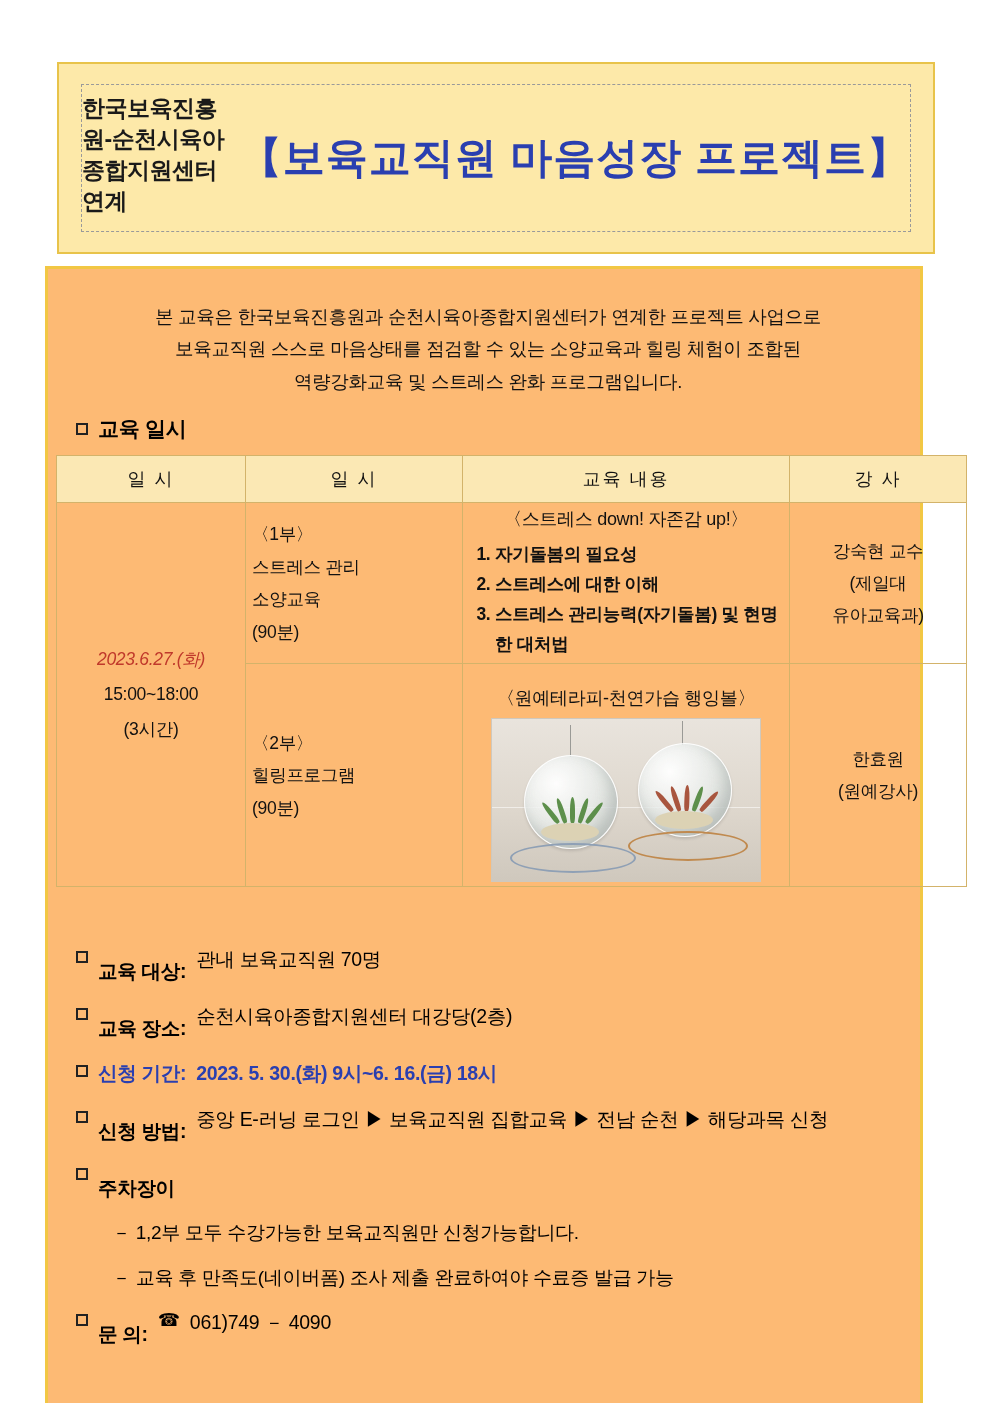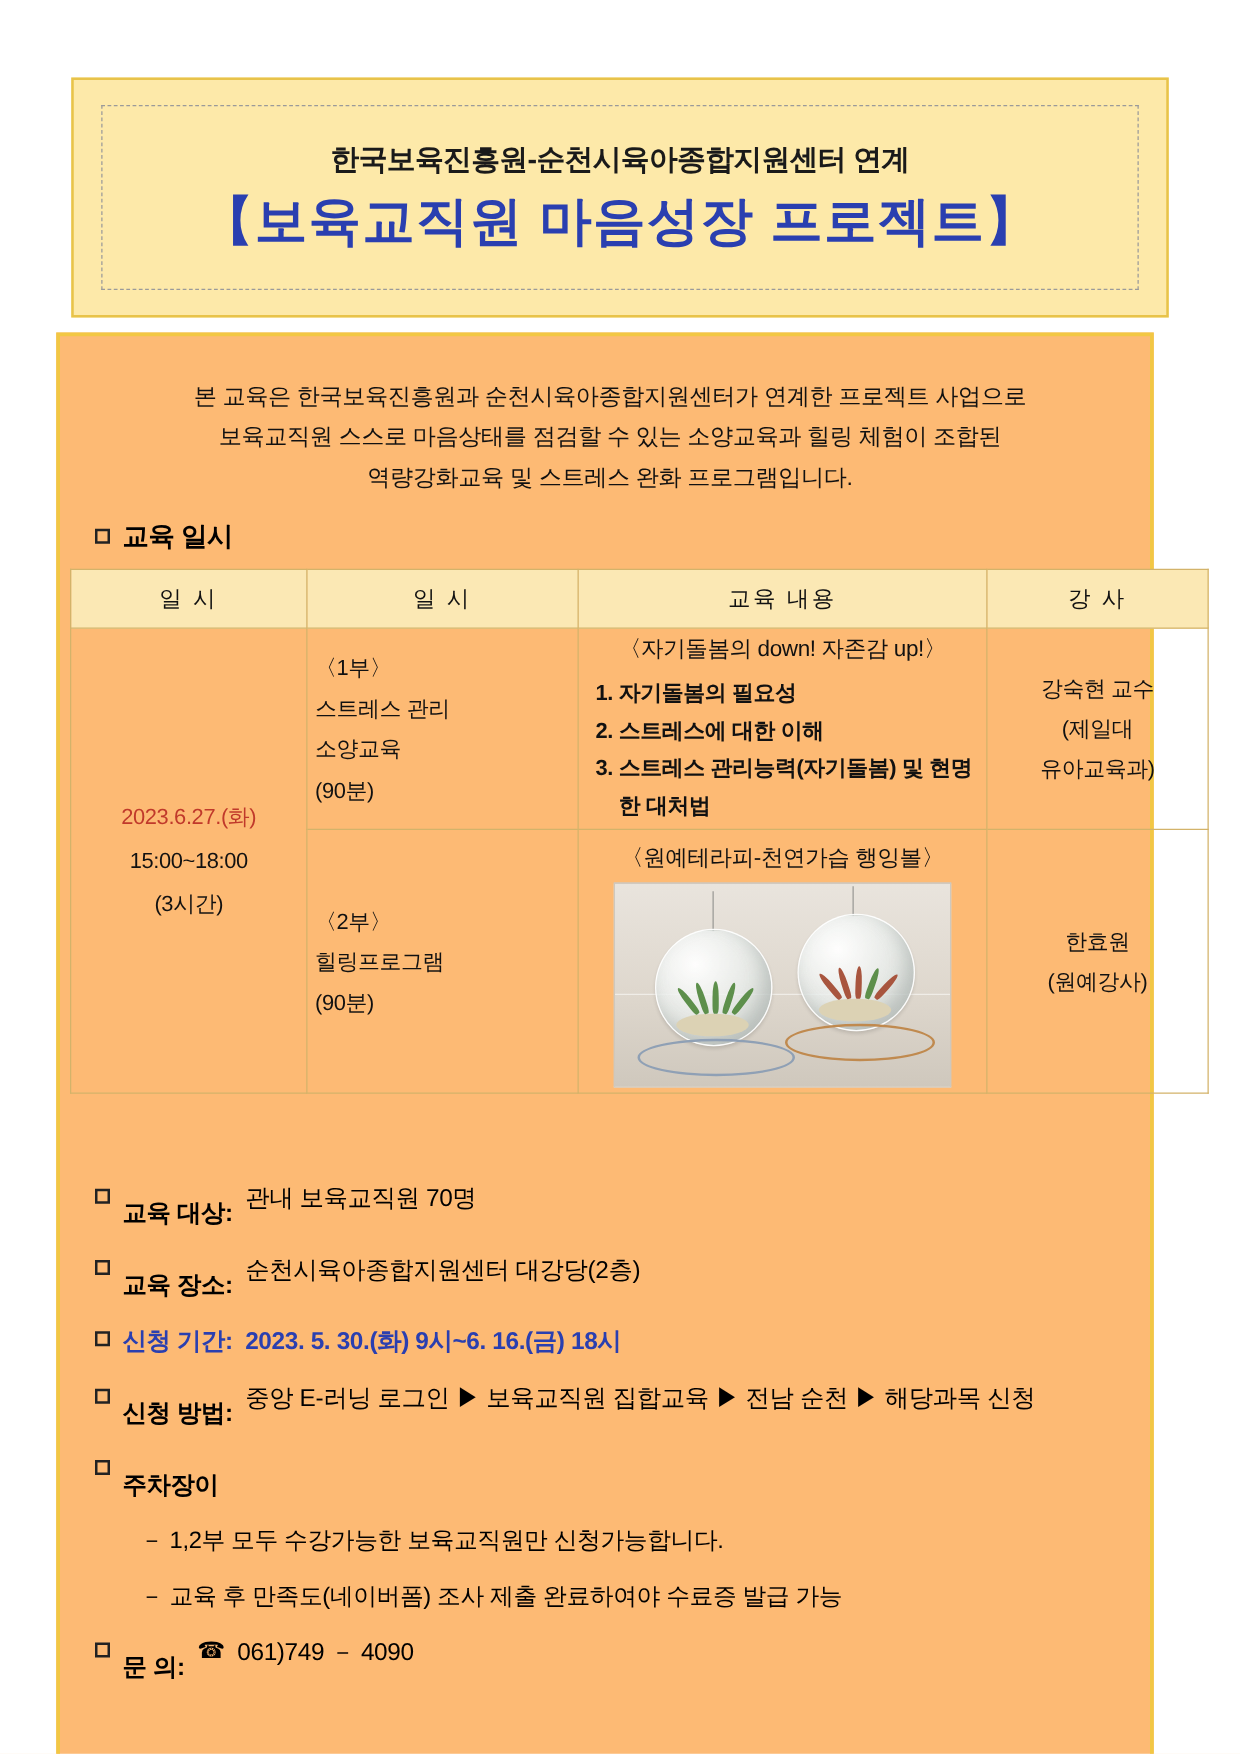--- a/index.html
+++ b/index.html
@@ -35,21 +35,21 @@
   }
   .header-inner {
     position: absolute;
     left: 22px;
     top: 20px;
     right: 22px;
     bottom: 20px;
     border: 1px dashed #9a9a9a;
     box-sizing: border-box;
     display: flex;
-    flex-direction: column;
+    flex-direction: row;
     align-items: center;
     justify-content: center;
   }
   .header-sub {
     font-size: 23px;
     font-weight: bold;
     color: #1a1a1a;
     letter-spacing: -0.5px;
     margin-bottom: 6px;
   }
@@ -135,21 +135,21 @@
   }
   .col-date  { width: 176px; }
   .col-part  { width: 204px; }
   .col-cont  { width: 314px; }
   .col-lect  { width: 164px; }
   .date-cell {
     text-align: center;
     line-height: 2.0;
     font-size: 18.5px;
   }
-  .date-red { color: #c0392b; }
+  .date-red { color: #c0392b; font-style: italic; }
   .part-cell {
     line-height: 1.85;
     font-size: 18.5px;
   }
   .content-cell { padding: 10px 8px 12px 8px; }
   .content-title {
     text-align: center;
     font-size: 18px;
     margin-bottom: 8px;
   }
@@ -163,21 +163,21 @@
   .lect-cell {
     text-align: center;
     line-height: 1.85;
     font-size: 18.5px;
   }
 
   
   .photo-title {
     text-align: center;
     font-size: 18px;
-    margin: 6px 0 8px 0;
+    margin: 18px 0 8px 0;
   }
   .photo {
     width: 268px;
     height: 162px;
     margin: 0 auto;
     position: relative;
     overflow: hidden;
     background: linear-gradient(#e9e4dd 0%, #ded7cd 55%, #cfc8bd 100%);
     border: 1px solid #cfc8bd;
   }
@@ -296,21 +296,21 @@
               <div>15:00~18:00</div>
               <div>(3시간)</div>
             </td>
             <td class="part-cell">
               <div>〈1부〉</div>
               <div>스트레스 관리</div>
               <div>소양교육</div>
               <div>(90분)</div>
             </td>
             <td class="content-cell">
-              <div class="content-title">〈자기돌봄의 down! 자존감 up!〉</div>
+              <div class="content-title">〈스트레스 down! 자존감 up!〉</div>
               <ol class="content-list">
                 <li>자기돌봄의 필요성</li>
                 <li>스트레스에 대한 이해</li>
                 <li>스트레스 관리능력(자기돌봄) 및 현명한 대처법</li>
               </ol>
             </td>
             <td class="lect-cell">
               <div>강숙현 교수</div>
               <div>(제일대</div>
               <div>유아교육과)</div>

